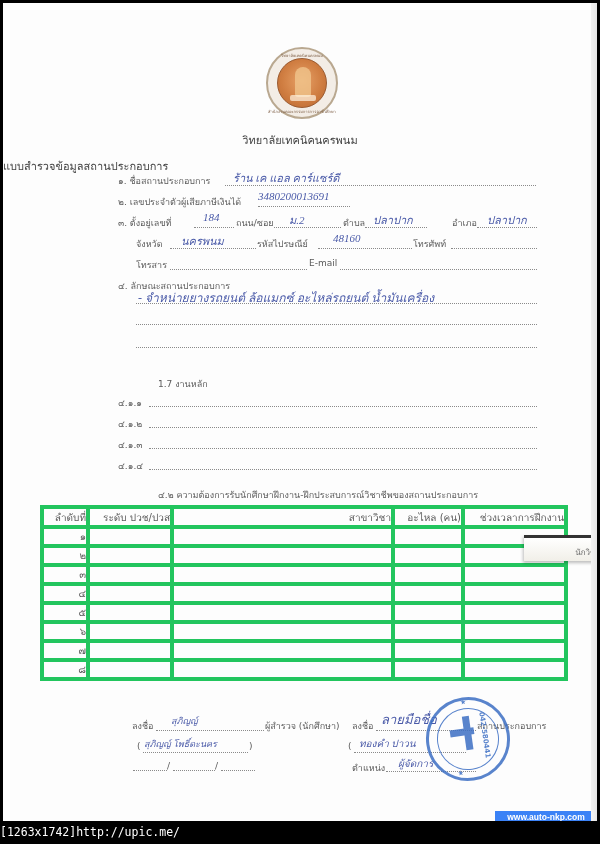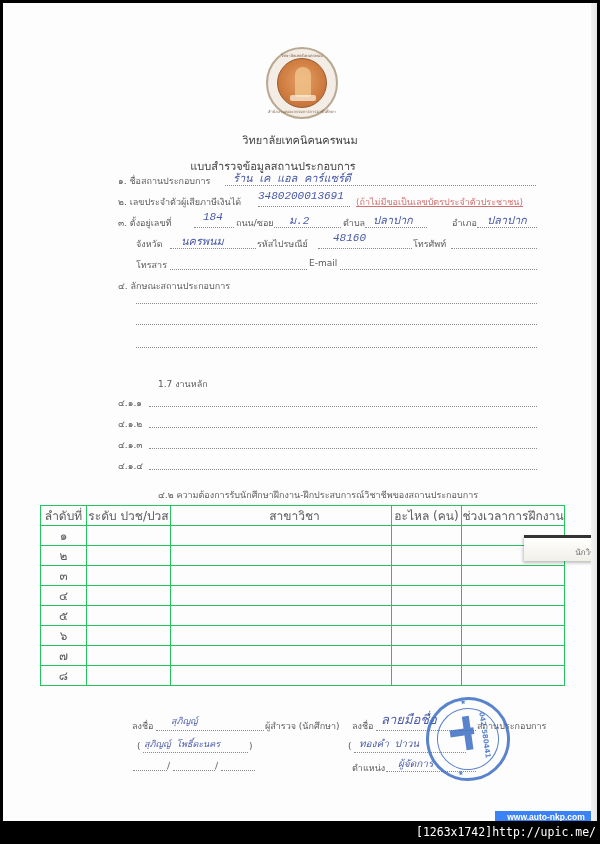--- a/index.html
+++ b/index.html
@@ -3,68 +3,67 @@
 <meta charset="utf-8">
 <style>
   * { box-sizing: border-box; margin: 0; padding: 0; }
   html, body { width: 600px; height: 844px; background: #000; overflow: hidden; }
   body { font-family: "DejaVu Sans", "Liberation Sans", sans-serif; color: #555; position: relative; }
   .page { position: absolute; left: 3px; top: 3px; width: 594px; height: 818px; background: #fdfdfd; overflow: hidden; }
   .page::after { content: ""; position: absolute; right: 0; top: 0; width: 6px; height: 100%; background: linear-gradient(to right, #f2f2f2, #e6e6e6); }
   .abs { position: absolute; white-space: nowrap; }
   .t { font-size: 9px; color: #5a5a5a; }
   .dots { position: absolute; border-bottom: 1px dotted #8a8a8a; height: 0; }
-  .hw { font-family: Liberation Mono, monospace; font-style: italic; color: #4a5aa8; font-size: 11px; }
+  .hw { font-family: Liberation Serif, serif; font-style: italic; color: #4a5aa8; font-size: 11px; }
   .red-note { color: #d27070; font-size: 9px; text-decoration: underline; }
   
   .logo { position: absolute; left: 263px; top: 44px; width: 72px; height: 72px; border-radius: 50%; background: #f3ede6; border: 2px solid #b9a890; }
   .logo .inner { position: absolute; left: 9px; top: 9px; width: 50px; height: 50px; border-radius: 50%; background: radial-gradient(circle at 50% 45%, #e7a167 0%, #d07e42 55%, #b8652e 100%); border: 1px solid #9a5a30; }
   .logo .inner::before { content: ""; position: absolute; left: 17px; top: 8px; width: 16px; height: 30px; background: #f0c48c; border-radius: 8px 8px 3px 3px; opacity: 0.8; }
   .logo .inner::after { content: ""; position: absolute; left: 12px; top: 36px; width: 26px; height: 6px; background: #fff3e3; border-radius: 2px; opacity: 0.7; }
   .logo .ring-text { position: absolute; left: 0; top: 3px; width: 100%; text-align: center; font-size: 4px; color: #7a5a40; }
   .logo .ring-text-b { position: absolute; left: 0; bottom: 2px; width: 100%; text-align: center; font-size: 4px; color: #7a5a40; }
   
   table.req { position: absolute; left: 37px; top: 502px; border-collapse: collapse; }
-  table.req td, table.req th { border: 1px solid #22c55e; font-weight: normal; font-size: 12px; color: #5a5a5a; text-align: center; height: 18.3px; padding: 0; }
+  table.req td, table.req th { border: 4px solid #22c55e; font-weight: normal; font-size: 10px; color: #5a5a5a; text-align: right; height: 18.3px; padding: 0; }
   table.req th { height: 20px; }
   
   .tag { position: absolute; left: 521px; top: 532px; width: 80px; height: 26px; background: linear-gradient(#ffffff, #f1efe8); border-top: 3px solid #333; box-shadow: -1px 2px 3px rgba(0,0,0,0.25); }
   .tag span { position: absolute; right: 4px; top: 8px; font-size: 8px; color: #666; }
   
   .stamp { position: absolute; left: 423px; top: 694px; width: 84px; height: 84px; border-radius: 50%; border: 3px solid #3d6fc4; opacity: 0.85; transform: rotate(-8deg); }
   .stamp .ring2 { position: absolute; left: 8px; top: 8px; width: 62px; height: 62px; border-radius: 50%; border: 1.5px solid #3d6fc4; }
   .stamp .cross-v { position: absolute; left: 36px; top: 16px; width: 7px; height: 34px; background: #3d6fc4; }
   .stamp .cross-h { position: absolute; left: 22px; top: 28px; width: 24px; height: 7px; background: #3d6fc4; }
   .stamp .num { position: absolute; left: 52px; top: 14px; font-size: 7px; font-weight: bold; color: #3d6fc4; writing-mode: vertical-rl; }
   .stamp .star { position: absolute; font-size: 7px; color: #3d6fc4; }
   .banner { position: absolute; left: 492px; top: 808px; width: 102px; height: 13px; background: #3b82f6; color: #fff; font-size: 8.5px; font-weight: bold; text-align: center; line-height: 13px; font-family: "Liberation Sans", sans-serif; }
-  .footer { position: absolute; left: 0; top: 821px; width: 600px; height: 23px; background: #000; color: #fff; font-size: 11.5px; text-align: right; padding-right: 4px; line-height: 23px; font-family: "DejaVu Sans Mono", monospace; }
+  .footer { position: absolute; left: 0; top: 821px; width: 600px; height: 23px; background: #000; color: #fff; font-size: 11.5px; text-align: left; padding-right: 4px; line-height: 23px; font-family: "DejaVu Sans Mono", monospace; }
 </style>
 </head>
 <body>
 
 <div class="page">
 
   <div class="logo">
     <div class="ring-text">วิทยาลัยเทคนิคนครพนม</div>
     <div class="inner"></div>
     <div class="ring-text-b">สำนักงานคณะกรรมการการอาชีวศึกษา</div>
   </div>
 
   <div class="abs" style="left:0;width:594px;top:128px;text-align:center;font-size:11px;color:#444;">วิทยาลัยเทคนิคนครพนม</div>
-  <div class="abs" style="left:0;width:512px;top:154px;text-align:center;font-size:11px;color:#444;padding-left:28px;">แบบสำรวจข้อมูลสถานประกอบการ</div>
+  <div class="abs" style="left:0;width:512px;top:154px;font-size:11px;color:#444;">แบบสำรวจข้อมูลสถานประกอบการ</div>
 
   <div class="abs t" style="left:115px;top:171px;">๑. ชื่อสถานประกอบการ</div>
   <div class="dots" style="left:222px;top:182px;width:311px;"></div>
   <div class="abs hw" style="left:230px;top:166px;">ร้าน เค แอล คาร์แซร์ดี</div>
 
   <div class="abs t" style="left:115px;top:192px;">๒. เลขประจำตัวผู้เสียภาษีเงินได้</div>
   <div class="dots" style="left:255px;top:203px;width:92px;"></div>
   <div class="abs hw" style="left:255px;top:187px;">3480200013691</div>
-  <div class="abs red-note" style="left:353px;top:192px;">(ถ้าไม่มีขอเป็นเลขบัตรประจำตัวประชาชน)</div>
 
   <div class="abs t" style="left:115px;top:213px;">๓. ตั้งอยู่เลขที่</div>
   <div class="dots" style="left:191px;top:224px;width:40px;"></div>
   <div class="abs hw" style="left:200px;top:208px;">184</div>
   <div class="abs t" style="left:233px;top:213px;">ถนน/ซอย</div>
   <div class="dots" style="left:271px;top:224px;width:67px;"></div>
   <div class="abs hw" style="left:286px;top:208px;">ม.2</div>
   <div class="abs t" style="left:340px;top:213px;">ตำบล</div>
   <div class="dots" style="left:362px;top:224px;width:62px;"></div>
   <div class="abs hw" style="left:370px;top:208px;">ปลาปาก</div>
@@ -82,20 +81,21 @@
   <div class="dots" style="left:448px;top:245px;width:86px;"></div>
   <div class="abs hw" style="left:452px;top:229px;"></div>
 
   <div class="abs t" style="left:133px;top:255px;">โทรสาร</div>
   <div class="dots" style="left:167px;top:266px;width:137px;"></div>
   <div class="abs t" style="left:306px;top:255px;">E-mail</div>
   <div class="dots" style="left:337px;top:266px;width:197px;"></div>
 
   <div class="abs t" style="left:115px;top:276px;">๔. ลักษณะสถานประกอบการ</div>
   <div class="dots" style="left:133px;top:300px;width:401px;"></div>
+  <div class="abs hw" style="left:135px;top:285px;font-size:12px;">- จำหน่ายยางรถยนต์ ล้อแมกซ์ อะไหล่รถยนต์ น้ำมันเครื่อง</div>
   <div class="dots" style="left:133px;top:321px;width:401px;"></div>
   <div class="dots" style="left:133px;top:344px;width:401px;"></div>
 
   <div class="abs t" style="left:155px;top:374px;">1.7 งานหลัก</div>
   <div class="abs t" style="left:115px;top:393px;">๔.๑.๑</div>
   <div class="dots" style="left:146px;top:403px;width:388px;"></div>
   <div class="abs t" style="left:115px;top:414px;">๔.๑.๒</div>
   <div class="dots" style="left:146px;top:424px;width:388px;"></div>
   <div class="abs t" style="left:115px;top:435px;">๔.๑.๓</div>
   <div class="dots" style="left:146px;top:445px;width:388px;"></div>

